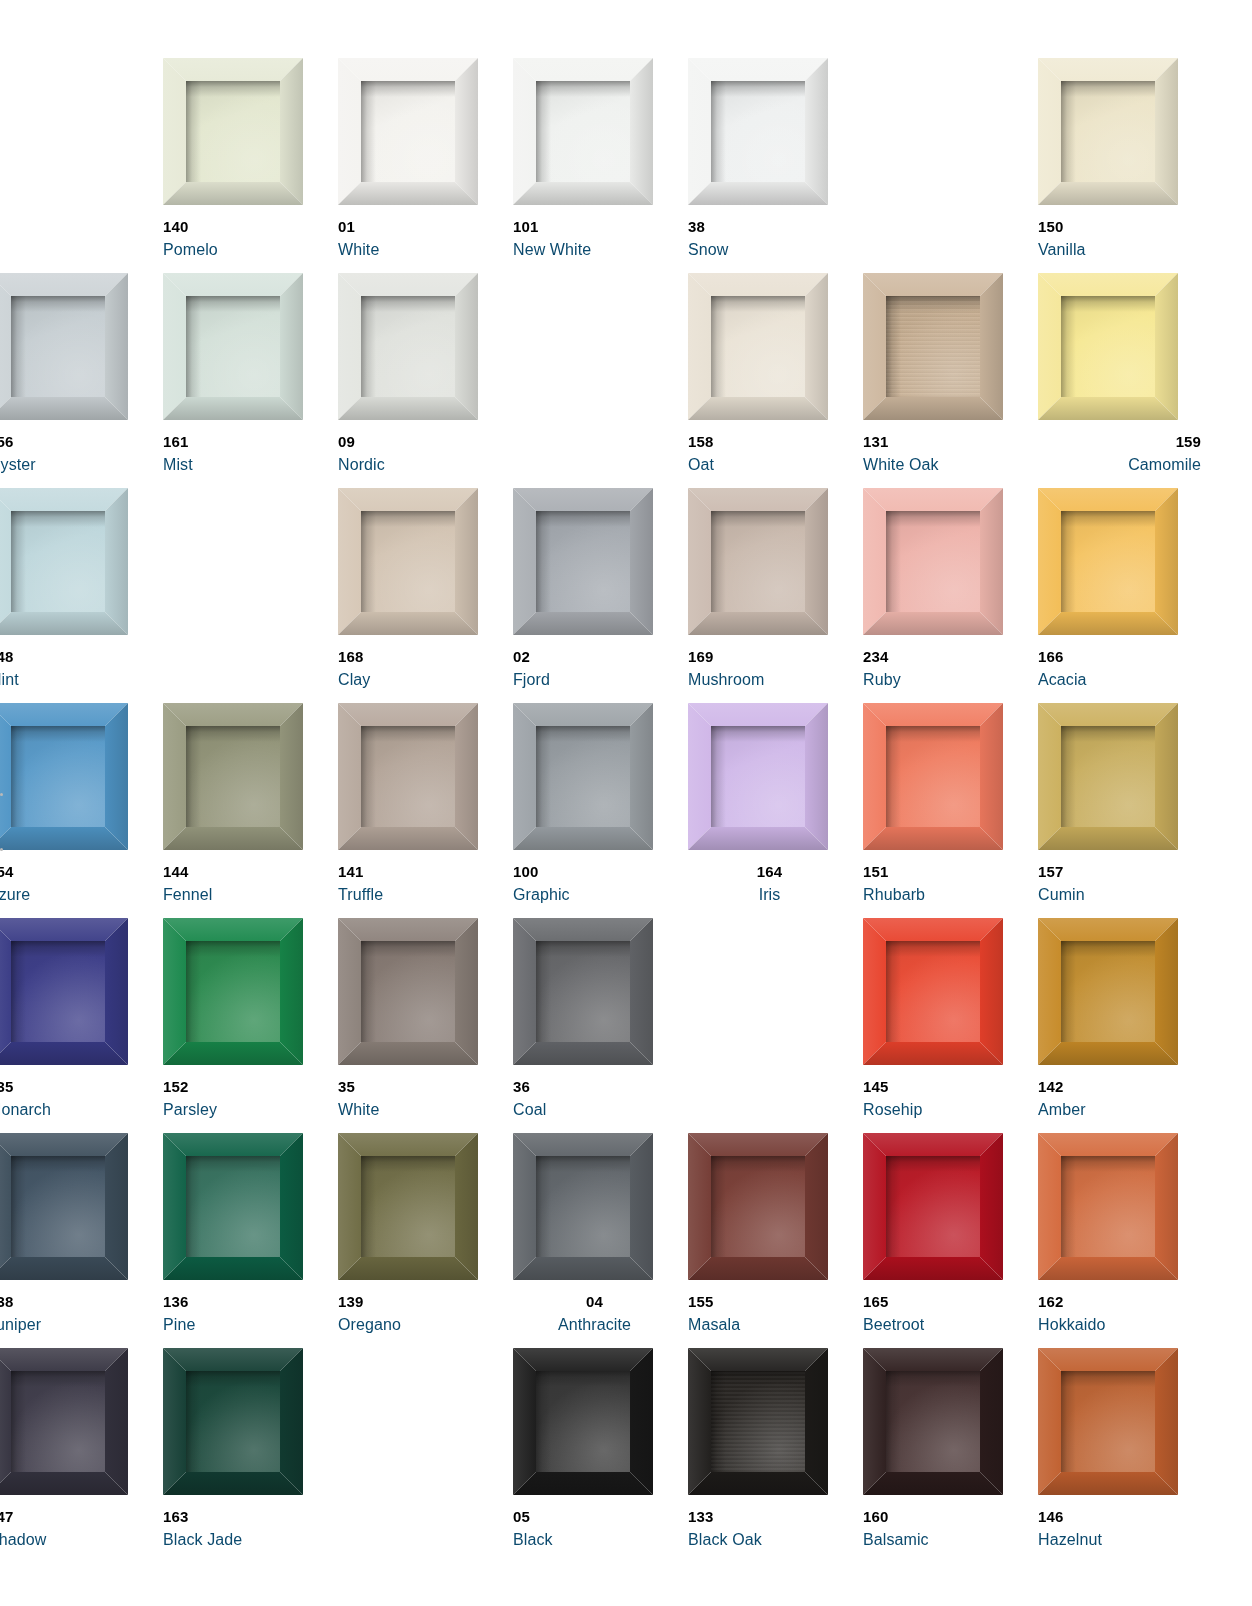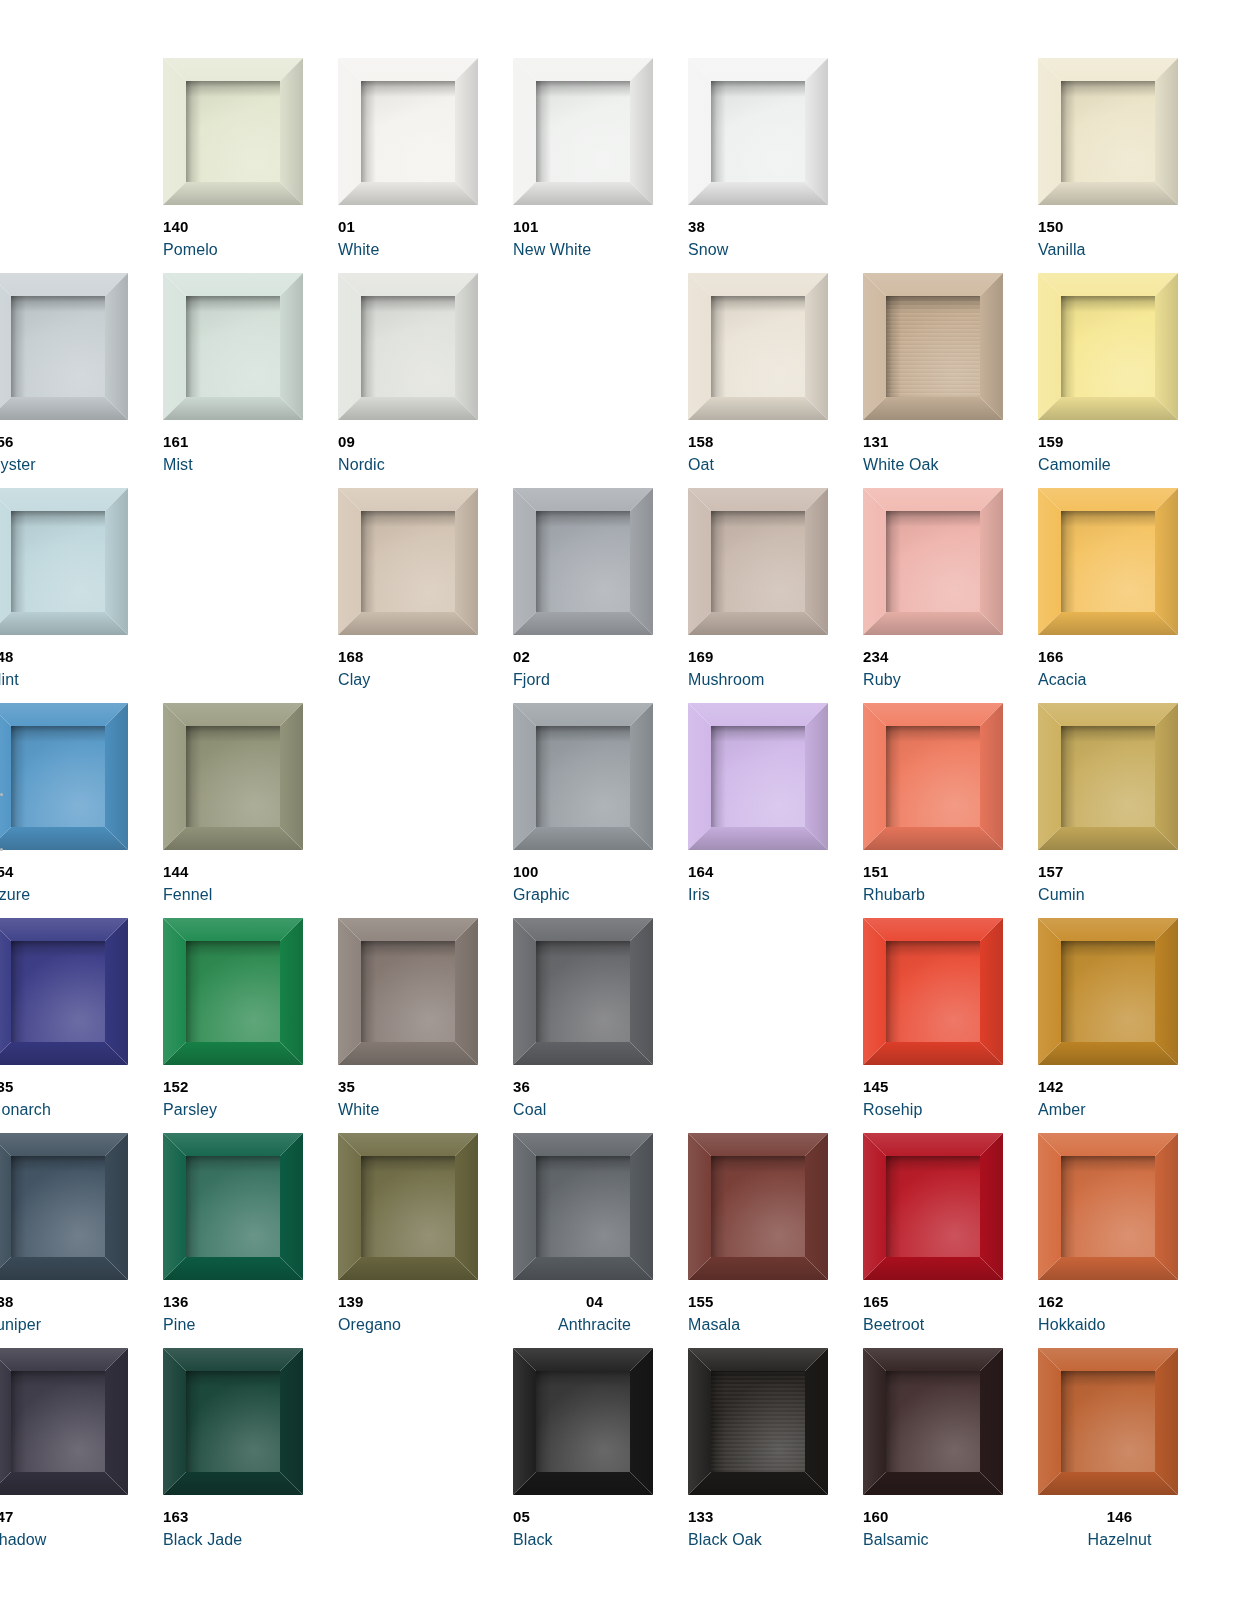--- a/index.html
+++ b/index.html
@@ -304,21 +304,21 @@
           <div class="grain"></div>
           <div class="panel-sheen"></div>
           <div class="panel-shadow"></div>
         </div>
       </div>
       <div class="label">
         <div class="code">131</div>
         <div class="name">White Oak</div>
       </div>
     </div>
-    <div class="cell" style="left: 1038px; top: 273px;">
+    <div class="cell" style="left: 1038px; top: 273px; text-align: right;">
       <div class="swatch">
         <div class="frame-face">
           <div class="bev bev-top" style="background: linear-gradient(rgb(247, 235, 171), rgb(246, 232, 159));"></div>
           <div class="bev bev-left" style="background: linear-gradient(to right, rgb(246, 234, 166), rgb(245, 231, 156));"></div>
           <div class="bev bev-right" style="background: linear-gradient(to left, rgb(206, 194, 129), rgb(235, 222, 148));"></div>
           <div class="bev bev-bottom" style="background: linear-gradient(to top, rgb(191, 180, 120), rgb(233, 219, 146));"></div>
         </div>
         <div class="panel">
           <div class="panel-fill" style="background: linear-gradient(160deg, rgb(229, 216, 138) 0%, rgb(246, 232, 148) 38%, rgb(247, 234, 155) 100%);"></div>
           <div class="panel-sheen"></div>
@@ -475,40 +475,59 @@
           <div class="panel-fill" style="background: linear-gradient(160deg, rgb(137, 139, 113) 0%, rgb(147, 149, 122) 38%, rgb(155, 156, 131) 100%);"></div>
           <div class="panel-sheen"></div>
           <div class="panel-shadow"></div>
         </div>
       </div>
       <div class="label">
         <div class="code">144</div>
         <div class="name">Fennel</div>
       </div>
     </div>
+    <div class="cell" style="left: 338px; top: 703px;">
+      <div class="swatch">
+        <div class="frame-face">
+          <div class="bev bev-top" style="background: linear-gradient(rgb(194, 182, 173), rgb(186, 171, 161));"></div>
+          <div class="bev bev-left" style="background: linear-gradient(to right, rgb(191, 178, 168), rgb(183, 169, 158));"></div>
+          <div class="bev bev-right" style="background: linear-gradient(to left, rgb(153, 140, 131), rgb(175, 160, 150));"></div>
+          <div class="bev bev-bottom" style="background: linear-gradient(to top, rgb(142, 130, 122), rgb(173, 159, 148));"></div>
+        </div>
+        <div class="panel">
+          <div class="panel-fill" style="background: linear-gradient(160deg, rgb(166, 153, 141) 0%, rgb(179, 164, 152) 38%, rgb(184, 170, 159) 100%);"></div>
+          <div class="panel-sheen"></div>
+          <div class="panel-shadow"></div>
+        </div>
+      </div>
+      <div class="label">
+        <div class="code">141</div>
+        <div class="name">Truffle</div>
+      </div>
+    </div>
     <div class="cell" style="left: 513px; top: 703px;">
       <div class="swatch">
         <div class="frame-face">
           <div class="bev bev-top" style="background: linear-gradient(rgb(172, 177, 181), rgb(160, 166, 170));"></div>
           <div class="bev bev-left" style="background: linear-gradient(to right, rgb(167, 172, 177), rgb(157, 163, 168));"></div>
           <div class="bev bev-right" style="background: linear-gradient(to left, rgb(130, 135, 139), rgb(149, 155, 159));"></div>
           <div class="bev bev-bottom" style="background: linear-gradient(to top, rgb(121, 126, 129), rgb(147, 153, 158));"></div>
         </div>
         <div class="panel">
           <div class="panel-fill" style="background: linear-gradient(160deg, rgb(140, 146, 151) 0%, rgb(151, 157, 162) 38%, rgb(158, 164, 169) 100%);"></div>
           <div class="panel-sheen"></div>
           <div class="panel-shadow"></div>
         </div>
       </div>
       <div class="label">
         <div class="code">100</div>
         <div class="name">Graphic</div>
       </div>
     </div>
-    <div class="cell" style="left: 688px; top: 703px;">
+    <div class="cell" style="left: 688px; top: 703px; text-align: center;">
       <div class="swatch">
         <div class="frame-face">
           <div class="bev bev-top" style="background: linear-gradient(rgb(215, 194, 236), rgb(209, 186, 233));"></div>
           <div class="bev bev-left" style="background: linear-gradient(to right, rgb(213, 191, 235), rgb(208, 183, 232));"></div>
           <div class="bev bev-right" style="background: linear-gradient(to left, rgb(174, 153, 195), rgb(199, 175, 223));"></div>
           <div class="bev bev-bottom" style="background: linear-gradient(to top, rgb(161, 142, 181), rgb(197, 173, 220));"></div>
         </div>
         <div class="panel">
           <div class="panel-fill" style="background: linear-gradient(160deg, rgb(193, 172, 217) 0%, rgb(208, 185, 233) 38%, rgb(211, 190, 235) 100%);"></div>
           <div class="panel-sheen"></div>
@@ -894,21 +913,21 @@
           <div class="panel-fill" style="background: linear-gradient(160deg, rgb(69, 50, 50) 0%, rgb(74, 54, 54) 38%, rgb(87, 68, 68) 100%);"></div>
           <div class="panel-sheen"></div>
           <div class="panel-shadow"></div>
         </div>
       </div>
       <div class="label">
         <div class="code">160</div>
         <div class="name">Balsamic</div>
       </div>
     </div>
-    <div class="cell" style="left: 1038px; top: 1348px; text-align: center;">
+    <div class="cell" style="left: 1038px; top: 1348px;">
       <div class="swatch">
         <div class="frame-face">
           <div class="bev bev-top" style="background: linear-gradient(rgb(203, 122, 82), rgb(195, 103, 56));"></div>
           <div class="bev bev-left" style="background: linear-gradient(to right, rgb(200, 114, 71), rgb(193, 98, 50));"></div>
           <div class="bev bev-right" style="background: linear-gradient(to left, rgb(161, 80, 39), rgb(184, 91, 44));"></div>
           <div class="bev bev-bottom" style="background: linear-gradient(to top, rgb(150, 74, 36), rgb(182, 90, 44));"></div>
         </div>
         <div class="panel">
           <div class="panel-fill" style="background: linear-gradient(160deg, rgb(176, 95, 51) 0%, rgb(189, 102, 55) 38%, rgb(194, 113, 69) 100%);"></div>
           <div class="panel-sheen"></div>

